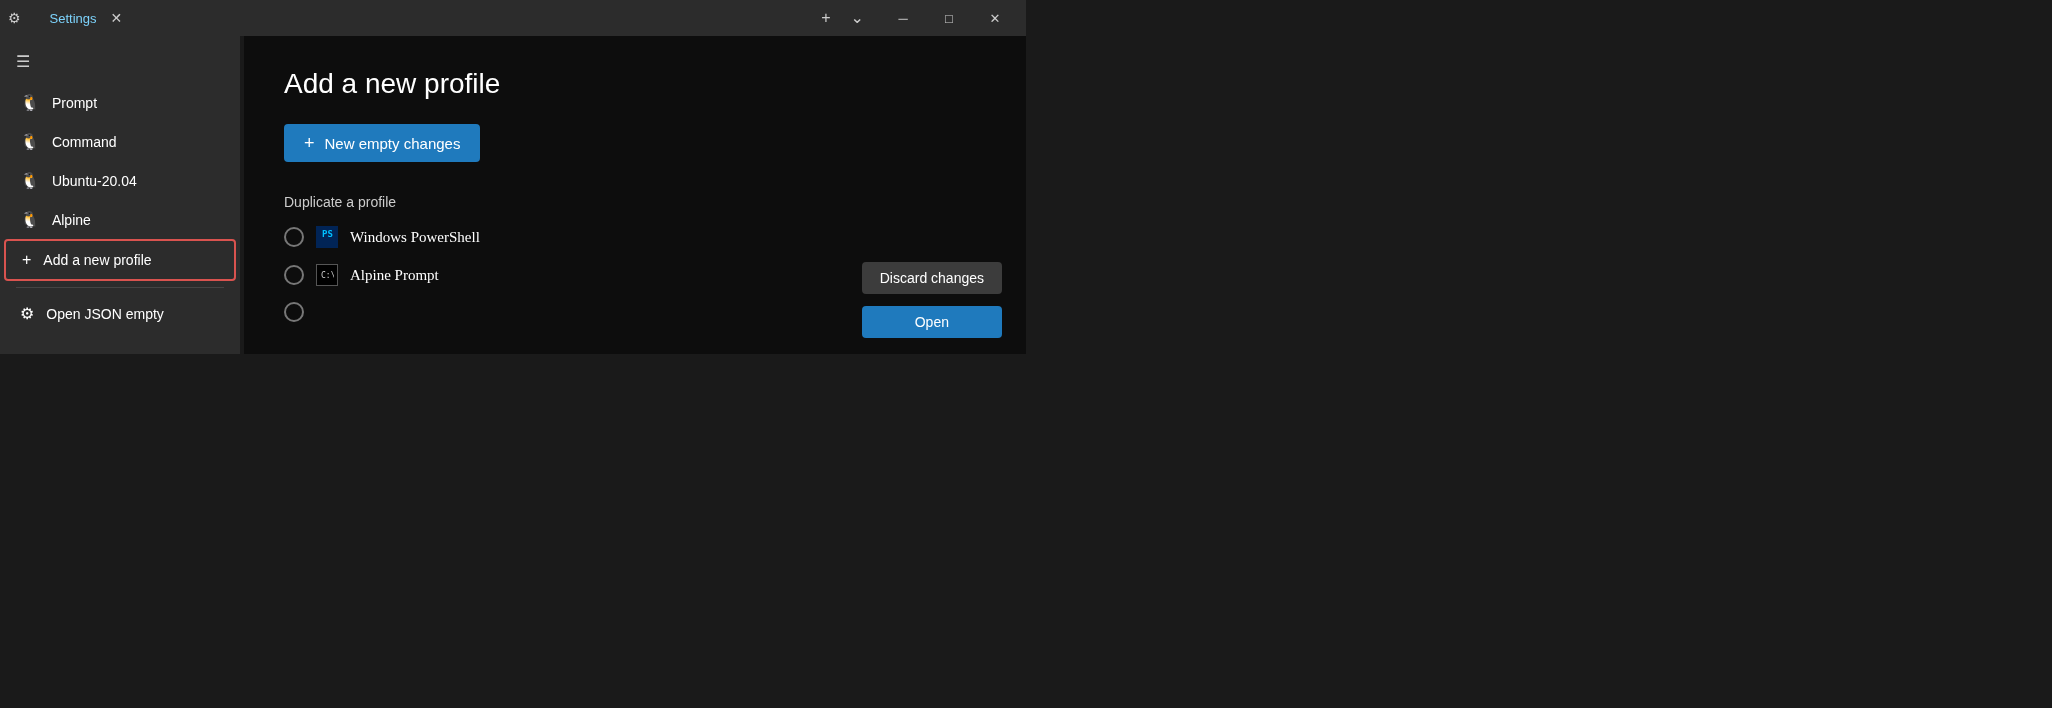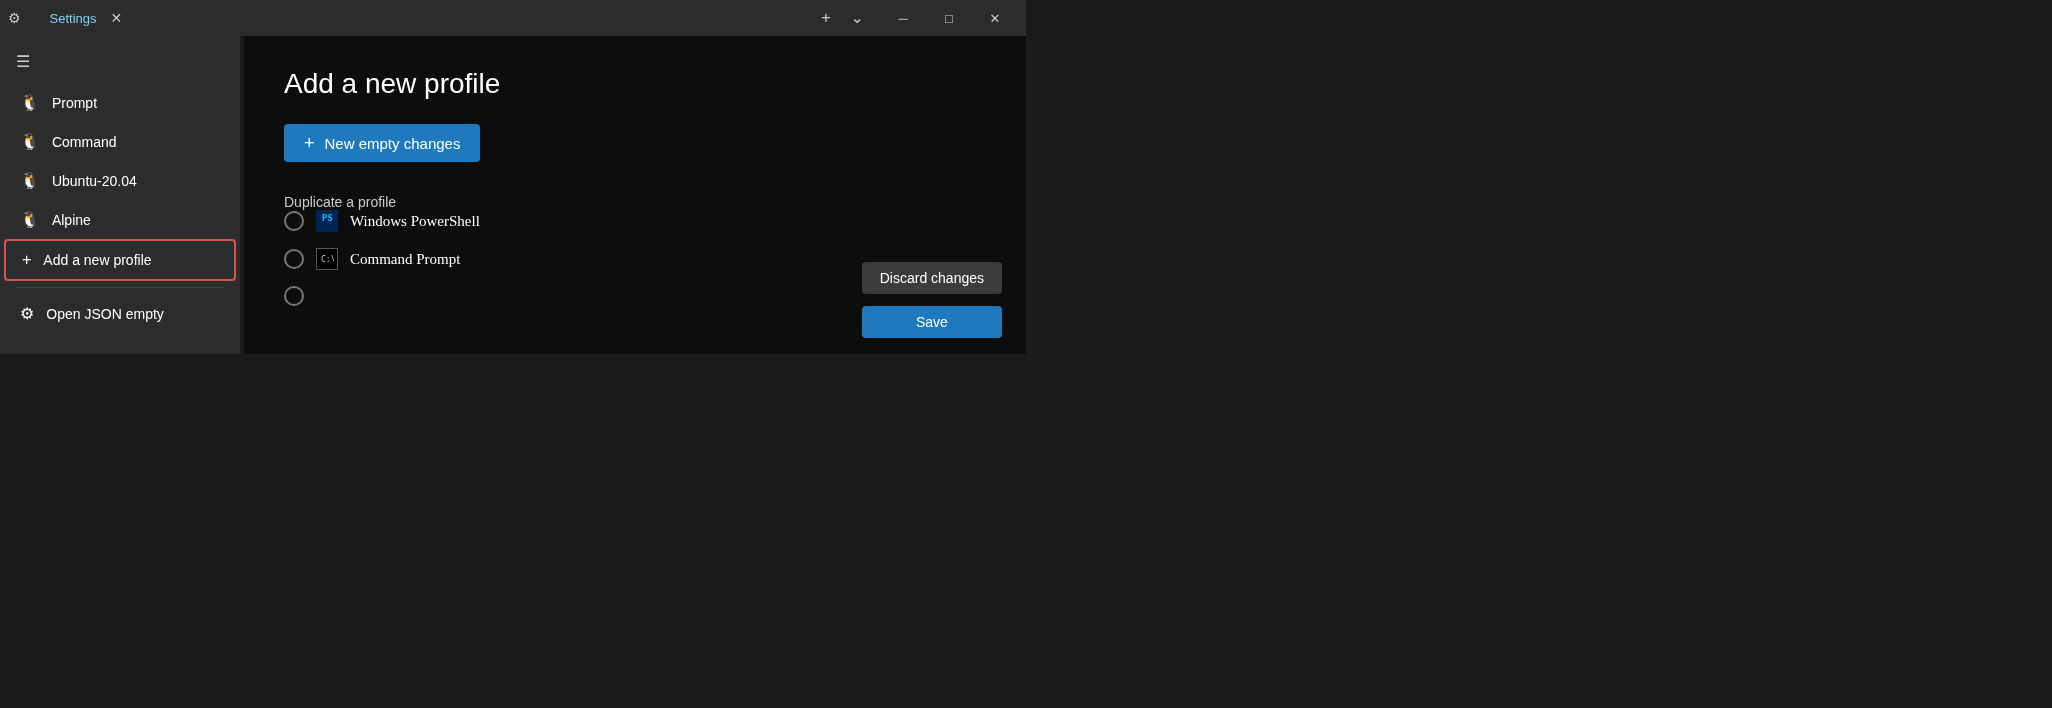--- a/index.html
+++ b/index.html
@@ -166,20 +166,21 @@
       border-radius: 4px;
       margin-bottom: 32px;
     }
     .new-profile-btn .plus {
       font-size: 18px;
       line-height: 1;
     }
     .duplicate-label {
       font-size: 14px;
       color: #cccccc;
+      margin-bottom: 16px;
     }
     .profile-option {
       display: flex;
       align-items: center;
       gap: 12px;
       margin-bottom: 16px;
       cursor: pointer;
     }
     .radio-circle {
       width: 20px;
@@ -346,25 +347,25 @@
     </div>
 
     <div class="profile-option">
       <div class="radio-circle"></div>
       <div class="profile-icon-cmd">
         <svg width="14" height="14" viewBox="0 0 14 14">
           <rect width="14" height="14" fill="#000000"></rect>
           <text x="1" y="10" font-size="8" fill="#cccccc" font-family="monospace">C:\</text>
         </svg>
       </div>
-      <span class="profile-name">Command Prompt</span>
+      <span class="profile-name">Alpine Prompt</span>
     </div>
 
     <div class="partial-radio">
       <div class="radio-circle"></div>
     </div>
 
     <div class="bottom-bar">
       <button class="btn-discard">Discard changes</button>
-      <button class="btn-save">Save</button>
+      <button class="btn-save">Open</button>
     </div>
   </div>
 </div>
 
 </body></html>

